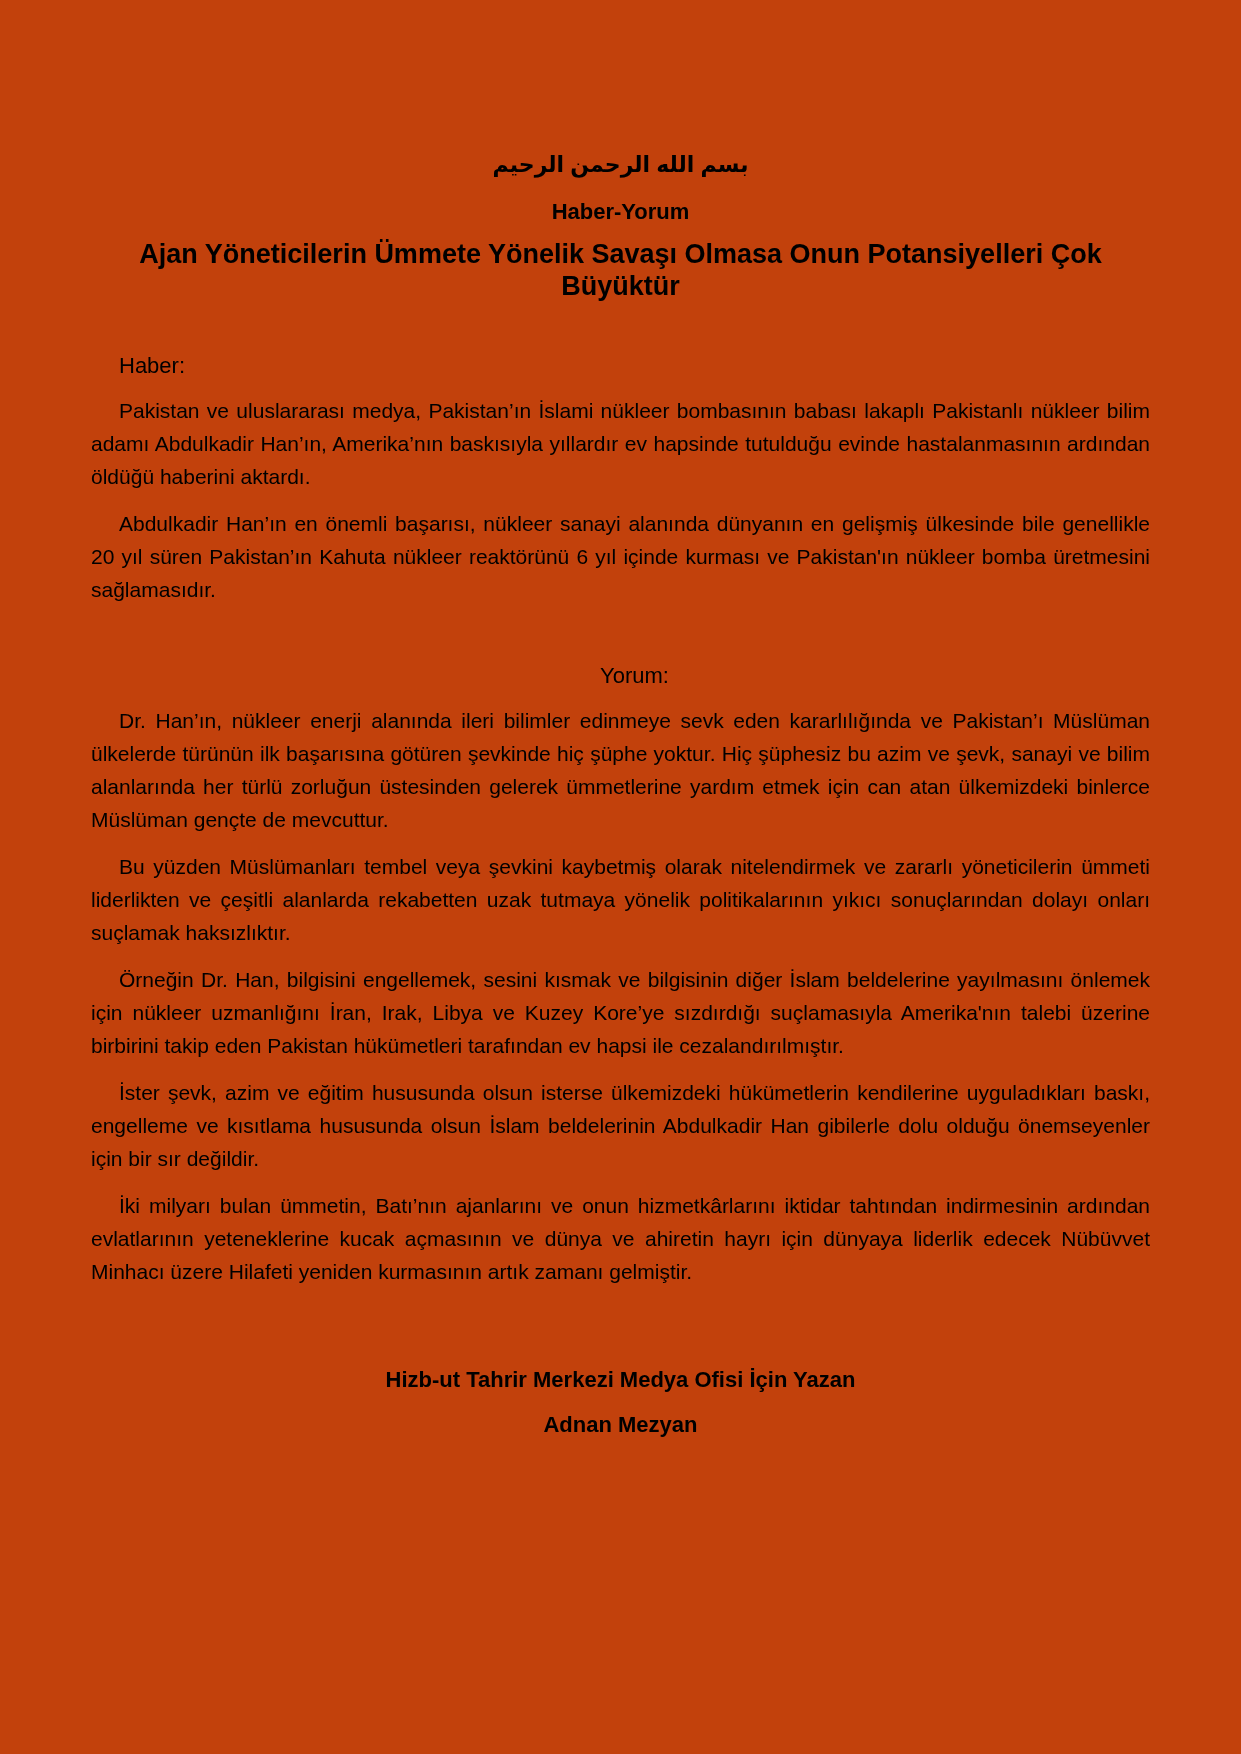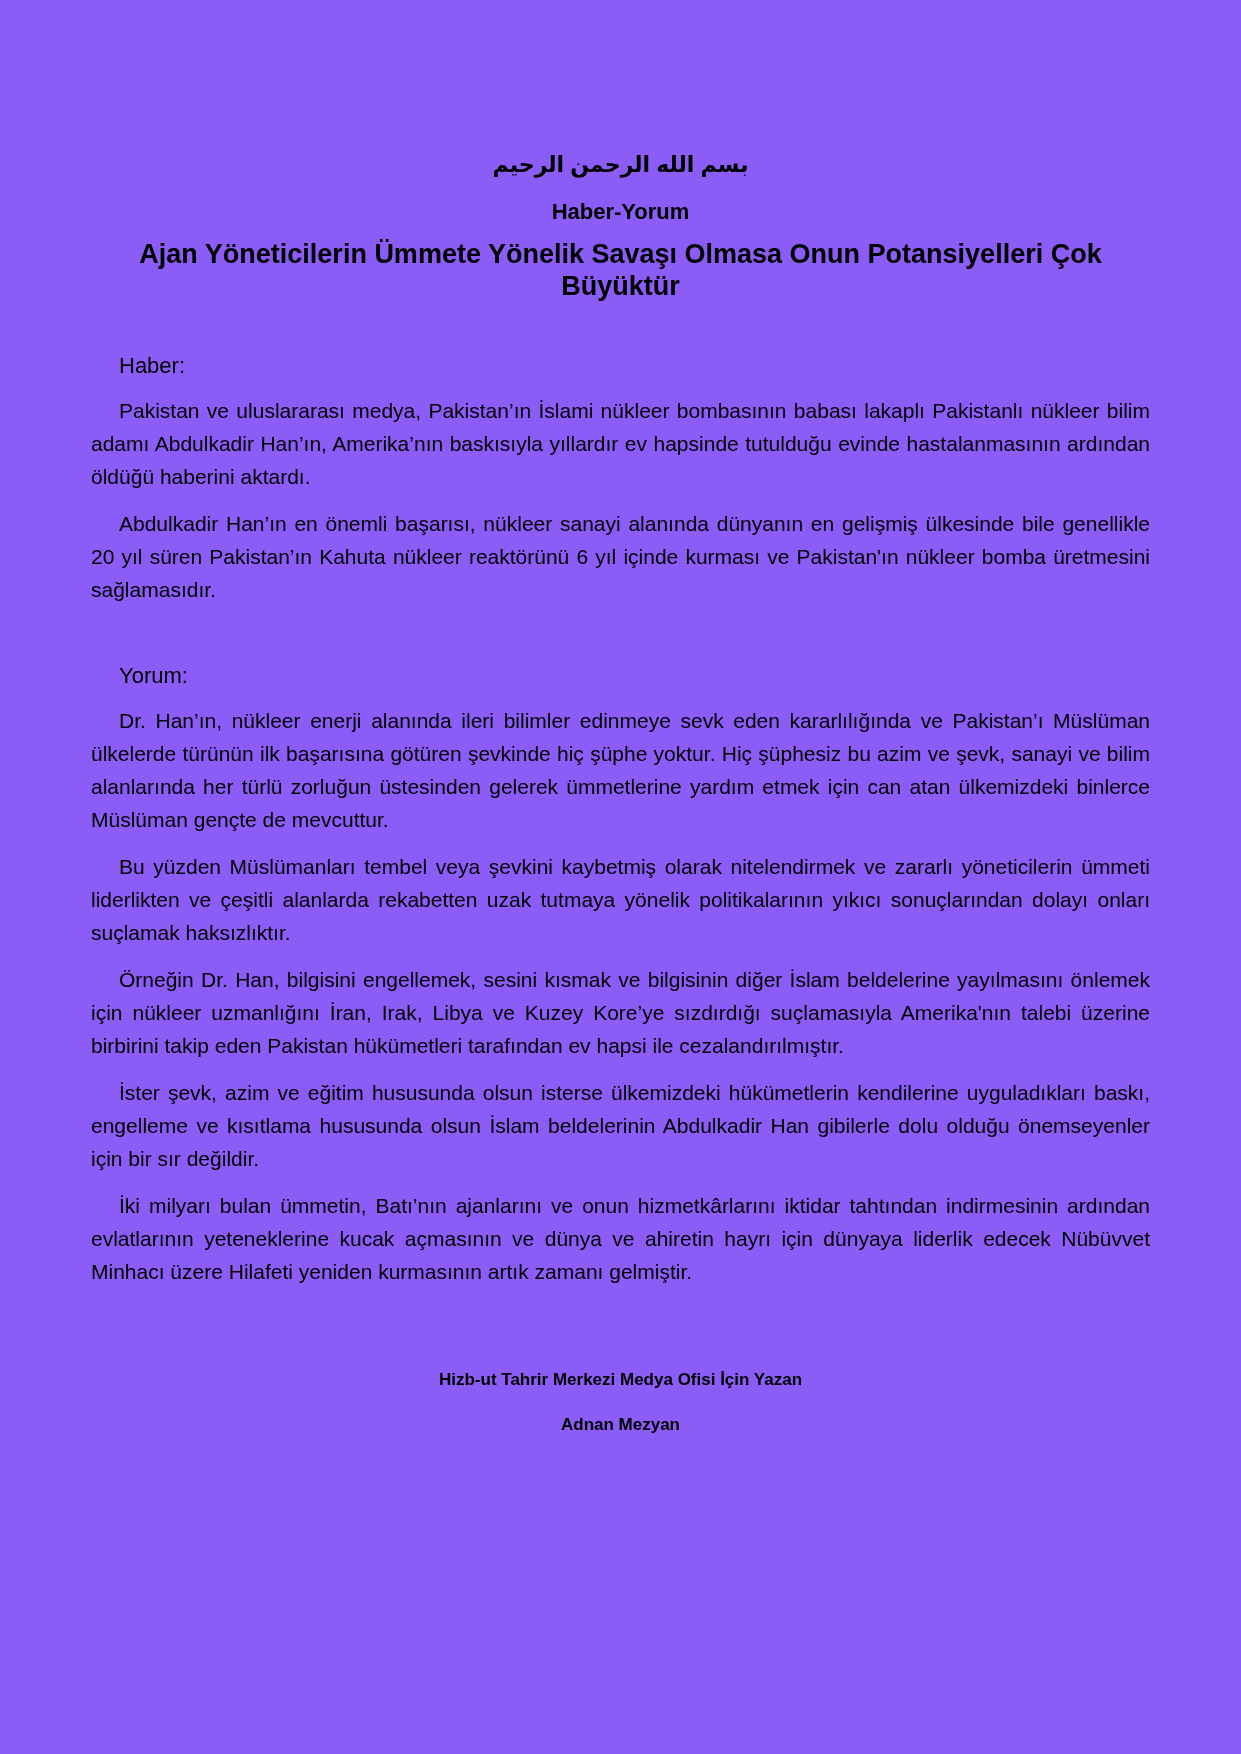--- a/index.html
+++ b/index.html
@@ -4,21 +4,21 @@
 <style>
   html, body {
     margin: 0;
     padding: 0;
     background: #ffffff;
   }
   .page {
     position: relative;
     width: 1241px;
     height: 1754px;
-    background: #8b5cf6;
+    background: #c2410c;
     color: #000000;
     font-family: "Liberation Sans", "DejaVu Sans", sans-serif;
     overflow: hidden;
     box-sizing: border-box;
   }
   .content {
     padding: 0 91px;
   }
   .bismillah {
     margin-top: 150px;
@@ -45,33 +45,34 @@
   }
   .section-heading {
     margin: 50px 0 4px 0;
     padding-left: 28px;
     font-weight: normal;
     font-size: 22px;
     line-height: 28px;
   }
   .section-heading.yorum {
     margin-top: 56px;
+    text-align: center;
   }
   p.body-par {
     margin: 14px 0;
     font-size: 21px;
     line-height: 33px;
     text-align: justify;
     text-indent: 28px;
   }
   .footer {
     margin-top: 78px;
     text-align: center;
     font-weight: bold;
-    font-size: 17px;
+    font-size: 22px;
     line-height: 28px;
   }
   .footer .author {
     margin-top: 17px;
     text-align: center;
   }
 </style>
 </head>
 <body>
 

